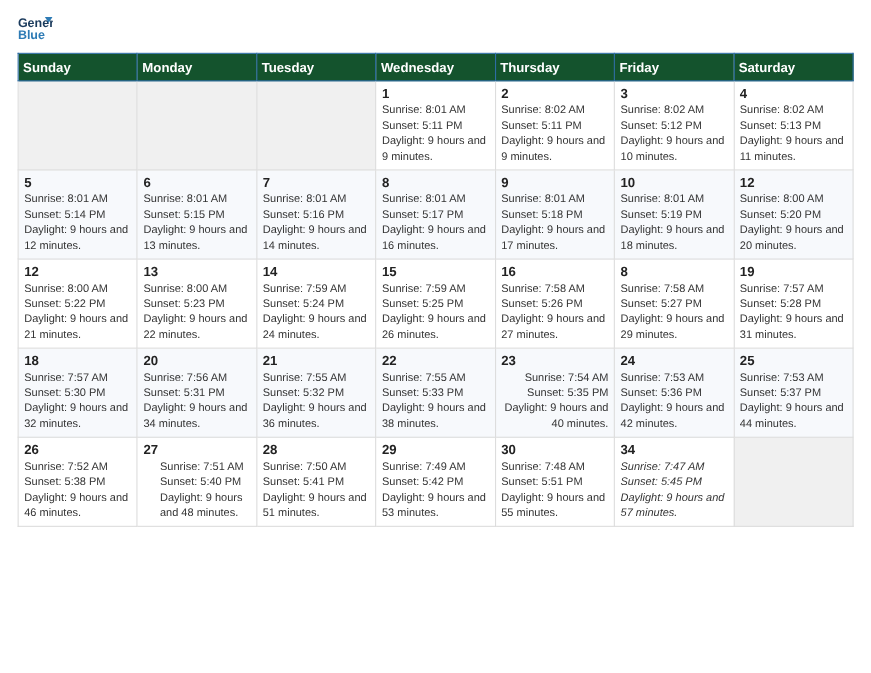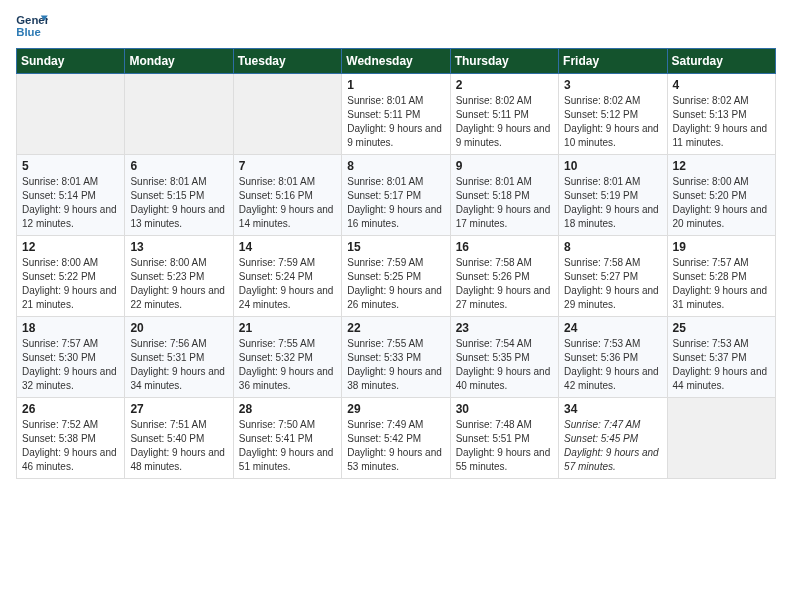--- a/index.html
+++ b/index.html
@@ -255,21 +255,21 @@
 Daylight: 9 hours and 36 minutes.</div>
           </td>
           <td>
             <span class="day-num">22</span>
             <div class="day-info" style="white-space: pre-line;">Sunrise: 7:55 AM
 Sunset: 5:33 PM
 Daylight: 9 hours and 38 minutes.</div>
           </td>
           <td>
             <span class="day-num">23</span>
-            <div class="day-info" style="white-space: pre-line;">Sunrise: 7:54 AM
+            <div class="day-info" style="white-space: pre-line; text-align: right;">Sunrise: 7:54 AM
 Sunset: 5:35 PM
 Daylight: 9 hours and 40 minutes.</div>
           </td>
           <td>
             <span class="day-num">24</span>
             <div class="day-info" style="white-space: pre-line;">Sunrise: 7:53 AM
 Sunset: 5:36 PM
 Daylight: 9 hours and 42 minutes.</div>
           </td>
           <td>
@@ -281,21 +281,21 @@
         </tr>
         <tr>
           <td>
             <span class="day-num">26</span>
             <div class="day-info" style="white-space: pre-line;">Sunrise: 7:52 AM
 Sunset: 5:38 PM
 Daylight: 9 hours and 46 minutes.</div>
           </td>
           <td>
             <span class="day-num">27</span>
-            <div class="day-info" style="white-space: pre-line;">Sunrise: 7:51 AM
+            <div class="day-info" style="white-space: pre-line; margin-left: 15px;">Sunrise: 7:51 AM
 Sunset: 5:40 PM
 Daylight: 9 hours and 48 minutes.</div>
           </td>
           <td>
             <span class="day-num">28</span>
             <div class="day-info" style="white-space: pre-line;">Sunrise: 7:50 AM
 Sunset: 5:41 PM
 Daylight: 9 hours and 51 minutes.</div>
           </td>
           <td>

